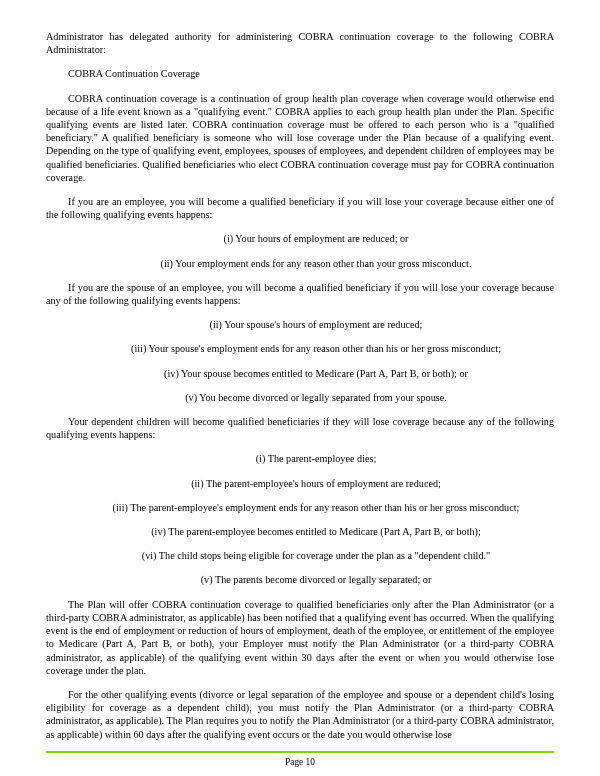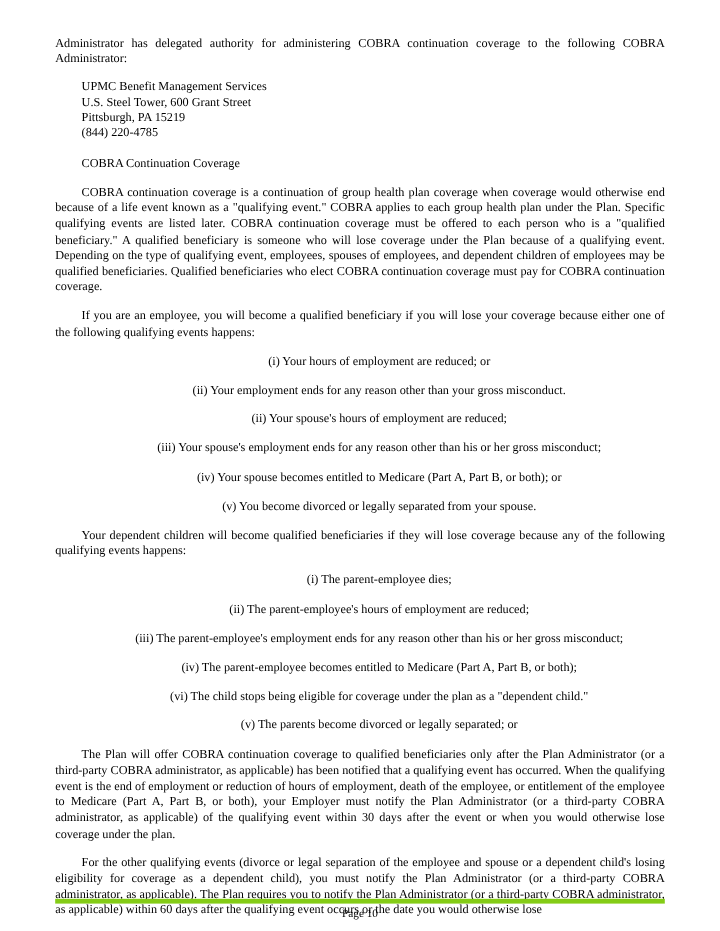--- a/index.html
+++ b/index.html
@@ -56,50 +56,45 @@
     line-height: 13.2px;
     padding-left: 32px;
     margin: 0 0 11px 0;
     text-align: center;
   }
   .footer {
     position: absolute;
     left: 46px;
     right: 46px;
     bottom: 8px;
-    border-top: 4px solid #84cc16;
+    border-top: 2px solid #84cc16;
     padding-top: 3px;
     text-align: center;
     font-size: 9.4px;
     line-height: 12px;
   }
 </style>
 </head>
 <body>
 
 <div class="page">
 
   <p class="para noindent">Administrator has delegated authority for administering COBRA continuation coverage to the following COBRA Administrator:</p>
 
-  <div class="addr-block">
-    <div class="addr-line">UPMC Benefit Management Services</div>
-    <div class="addr-line">U.S. Steel Tower, 600 Grant Street</div>
-    <div class="addr-line">Pittsburgh, PA 15219</div>
-    <div class="addr-line">(844) 220-4785</div>
-  </div>
 
   <div class="section-heading"><span>COBRA Continuation Coverage</span></div>
 
   <p class="para indent">COBRA continuation coverage is a continuation of group health plan coverage when coverage would otherwise end because of a life event known as a "qualifying event." COBRA applies to each group health plan under the Plan. Specific qualifying events are listed later. COBRA continuation coverage must be offered to each person who is a "qualified beneficiary." A qualified beneficiary is someone who will lose coverage under the Plan because of a qualifying event. Depending on the type of qualifying event, employees, spouses of employees, and dependent children of employees may be qualified beneficiaries. Qualified beneficiaries who elect COBRA continuation coverage must pay for COBRA continuation coverage.</p>
 
   <p class="para indent">If you are an employee, you will become a qualified beneficiary if you will lose your coverage because either one of the following qualifying events happens:</p>
 
   <div class="list-item">(i) Your hours of employment are reduced; or</div>
   <div class="list-item">(ii) Your employment ends for any reason other than your gross misconduct.</div>
 
+  <p class="para indent">If you are the spouse of an employee, you will become a qualified beneficiary if you will lose your coverage because any of the following qualifying events happens:</p>
 
   <div class="list-item">(ii) Your spouse's hours of employment are reduced;</div>
   <div class="list-item">(iii) Your spouse's employment ends for any reason other than his or her gross misconduct;</div>
   <div class="list-item">(iv) Your spouse becomes entitled to Medicare (Part A, Part B, or both); or</div>
   <div class="list-item">(v) You become divorced or legally separated from your spouse.</div>
 
   <p class="para indent">Your dependent children will become qualified beneficiaries if they will lose coverage because any of the following qualifying events happens:</p>
 
   <div class="list-item">(i) The parent-employee dies;</div>
   <div class="list-item">(ii) The parent-employee's hours of employment are reduced;</div>

